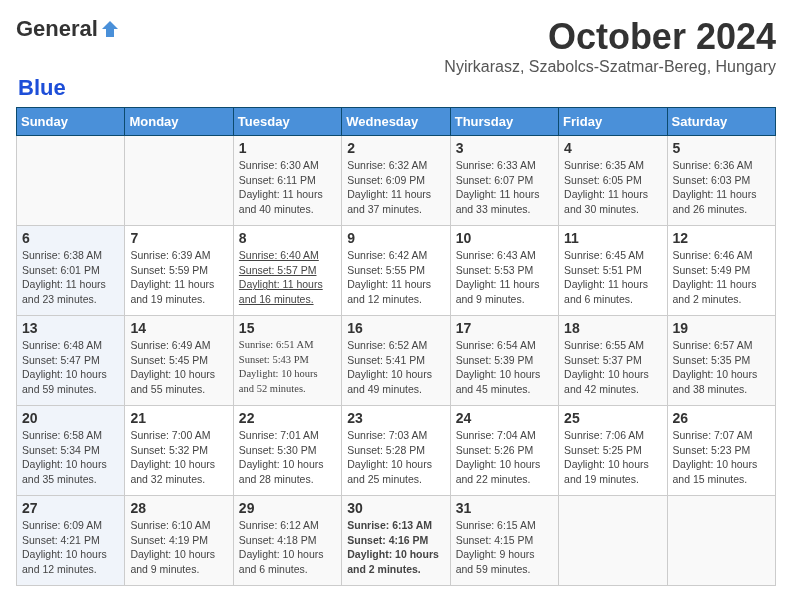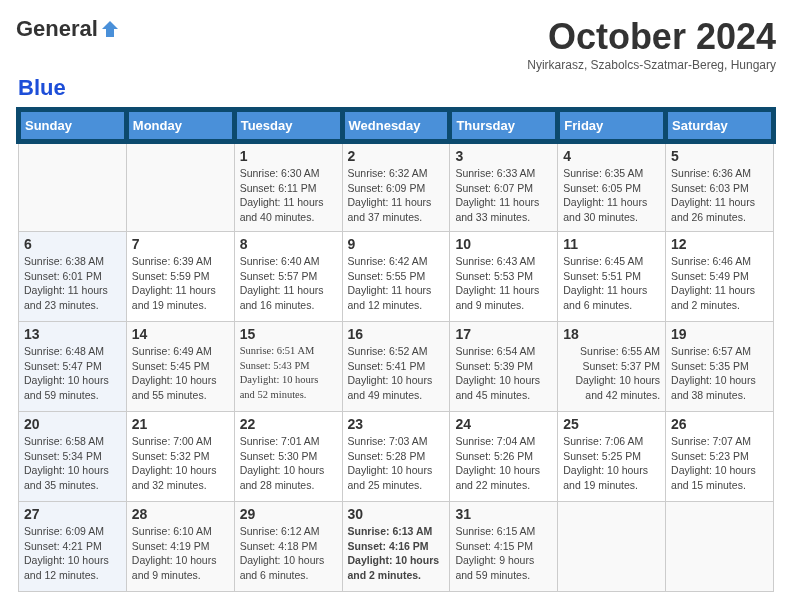--- a/index.html
+++ b/index.html
@@ -24,36 +24,36 @@
     }
     .title-area {
       text-align: right;
     }
     .month-title {
       font-size: 36px;
       color: #333;
       font-weight: bold;
     }
     .location-title {
-      font-size: 12px;
+      font-size: 16px;
       color: #555;
     }
     .calendar {
       width: 100%;
       border-collapse: collapse;
       font-size: 11px;
     }
     .calendar thead tr th {
       background-color: #4a90d9;
       color: #fff;
       padding: 6px 4px;
       text-align: left;
       font-size: 13px;
       font-weight: bold;
-      border: 5px solid #0c4a6e;
+      border: 1px solid #0c4a6e;
     }
     .calendar tbody tr td {
       border: 1px solid #ccc;
       vertical-align: top;
       padding: 4px 5px;
       width: 108px;
       min-height: 80px;
       height: 90px;
       background: #fff;
     }
@@ -157,21 +157,21 @@
         </td>
         <td>
           <div class="day-number">7</div>
           <div class="day-info" style="white-space: pre-line;">Sunrise: 6:39 AM
 Sunset: 5:59 PM
 Daylight: 11 hours
 and 19 minutes.</div>
         </td>
         <td>
           <div class="day-number">8</div>
-          <div class="day-info" style="white-space: pre-line;">Sunrise: 6:40 AM
+          <div class="day-info" style="white-space: pre-line; text-decoration: underline;">Sunrise: 6:40 AM
 Sunset: 5:57 PM
 Daylight: 11 hours
 and 16 minutes.</div>
         </td>
         <td>
           <div class="day-number">9</div>
           <div class="day-info" style="white-space: pre-line;">Sunrise: 6:42 AM
 Sunset: 5:55 PM
 Daylight: 11 hours
 and 12 minutes.</div>
@@ -229,21 +229,21 @@
         </td>
         <td>
           <div class="day-number">17</div>
           <div class="day-info" style="white-space: pre-line;">Sunrise: 6:54 AM
 Sunset: 5:39 PM
 Daylight: 10 hours
 and 45 minutes.</div>
         </td>
         <td>
           <div class="day-number">18</div>
-          <div class="day-info" style="white-space: pre-line; text-align: right;">Sunrise: 6:55 AM
+          <div class="day-info" style="white-space: pre-line;">Sunrise: 6:55 AM
 Sunset: 5:37 PM
 Daylight: 10 hours
 and 42 minutes.</div>
         </td>
         <td>
           <div class="day-number">19</div>
           <div class="day-info" style="white-space: pre-line;">Sunrise: 6:57 AM
 Sunset: 5:35 PM
 Daylight: 10 hours
 and 38 minutes.</div>

